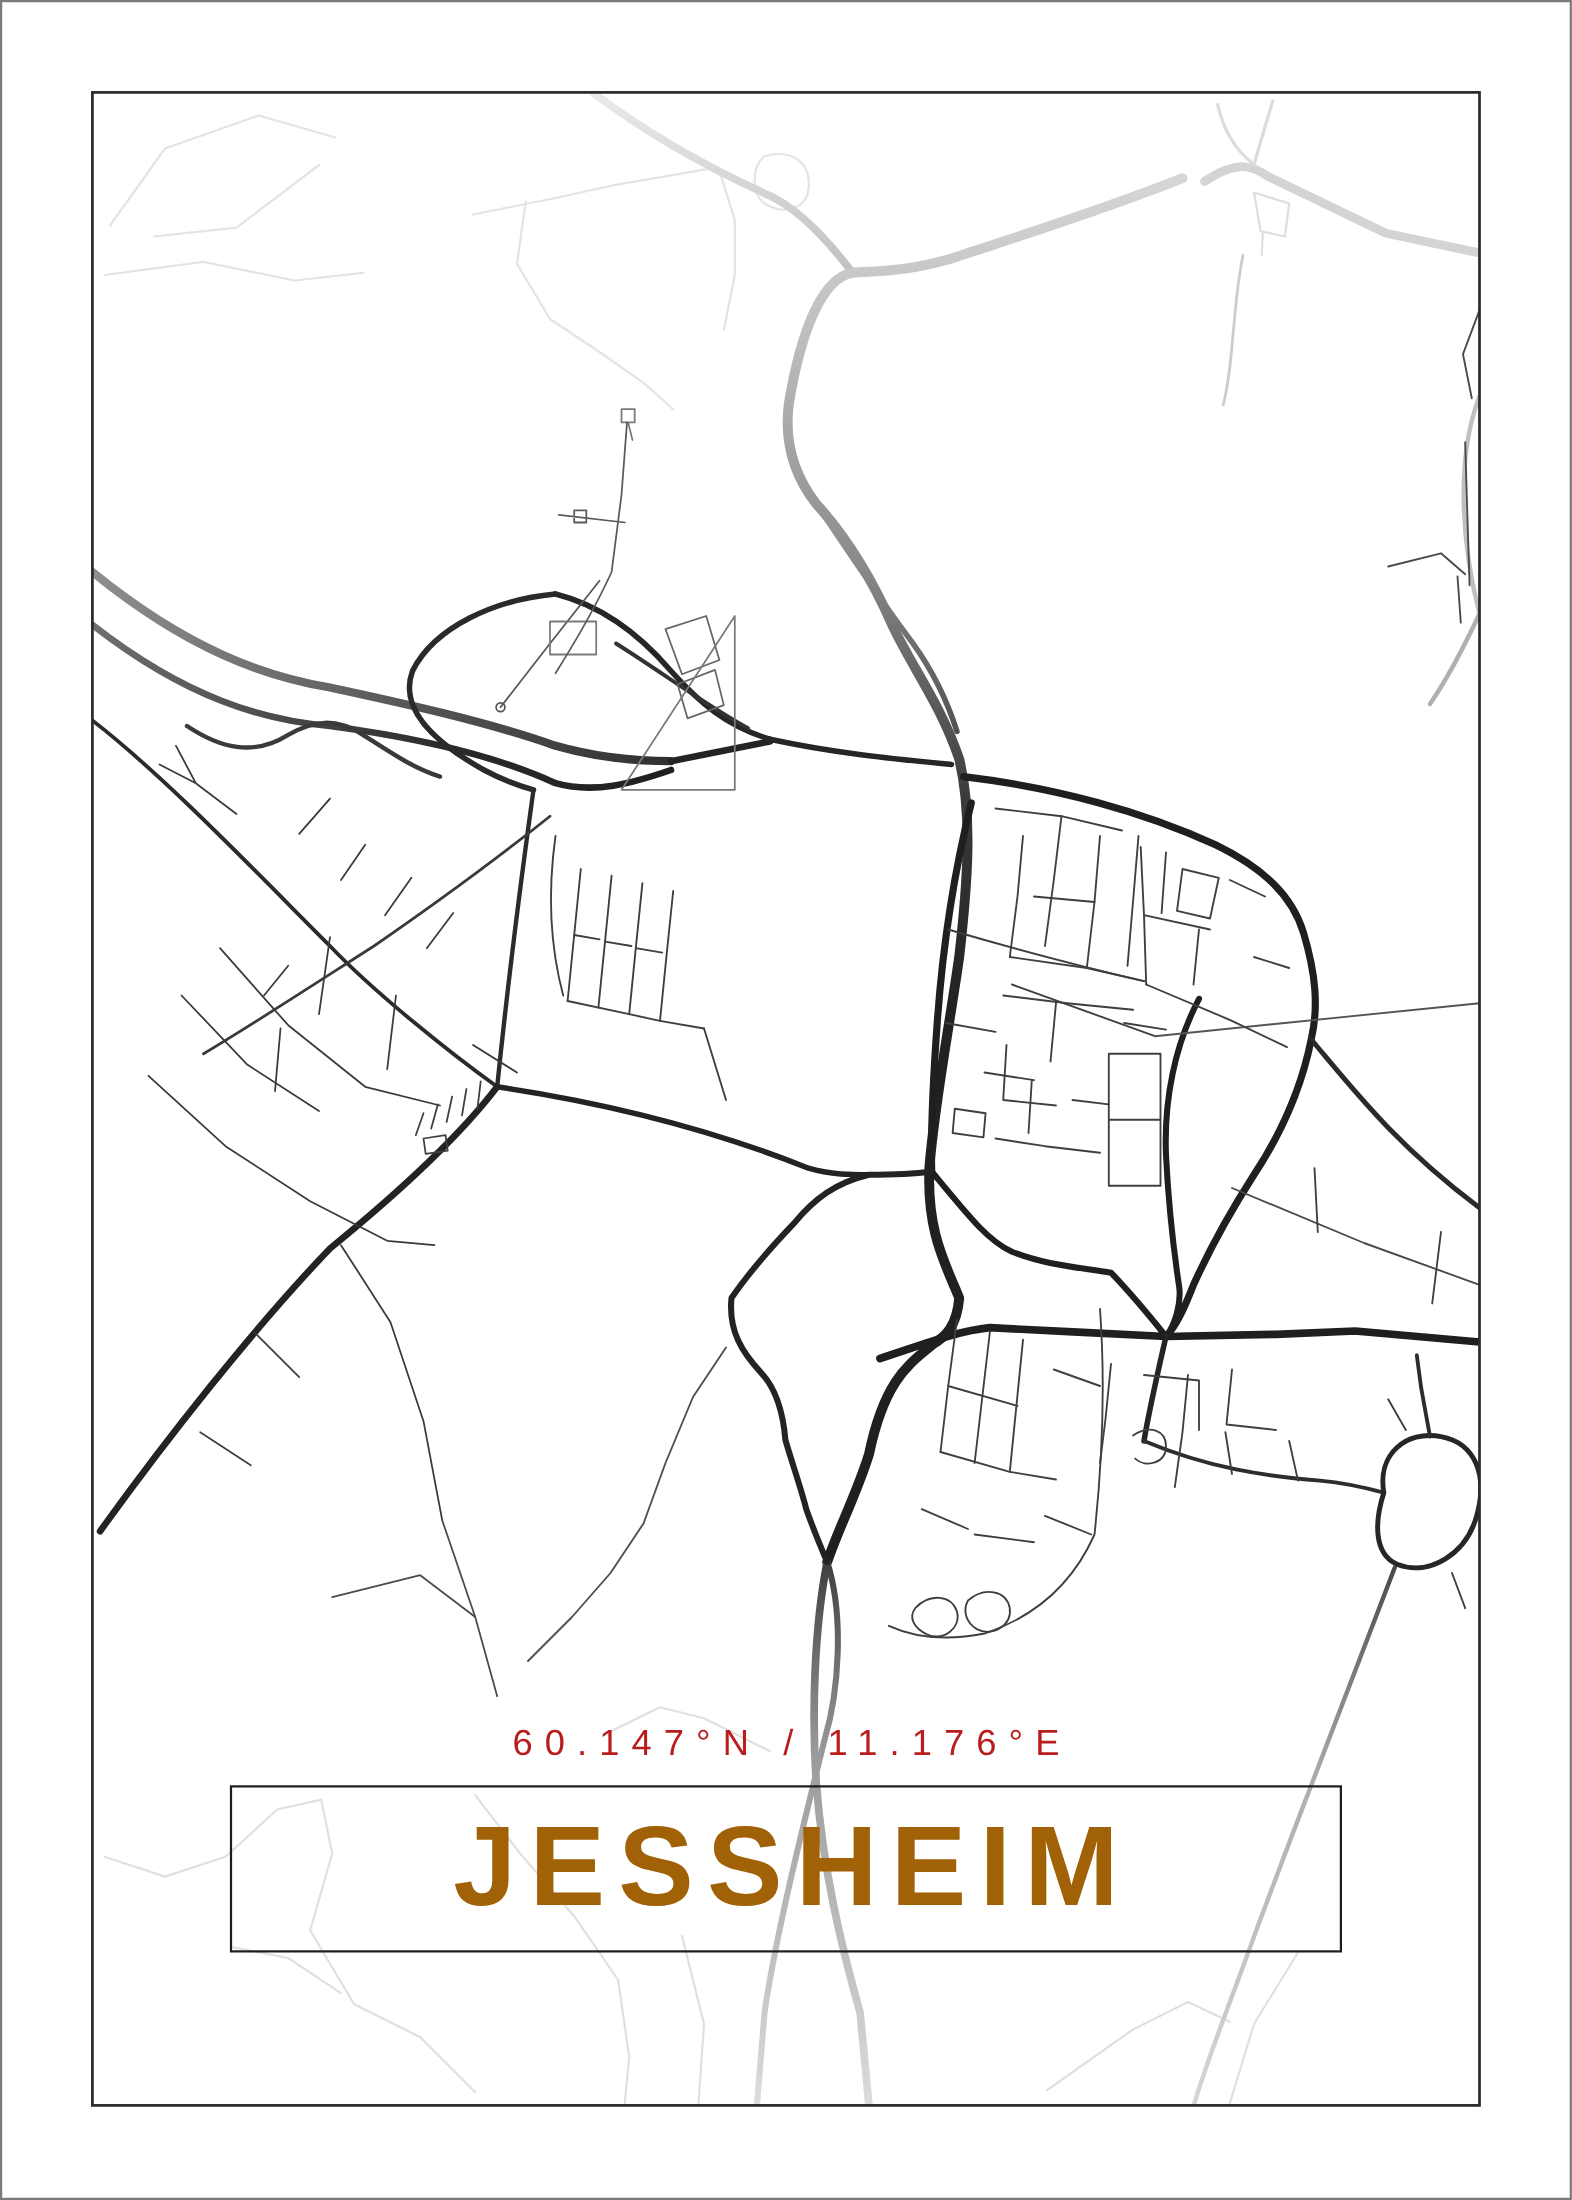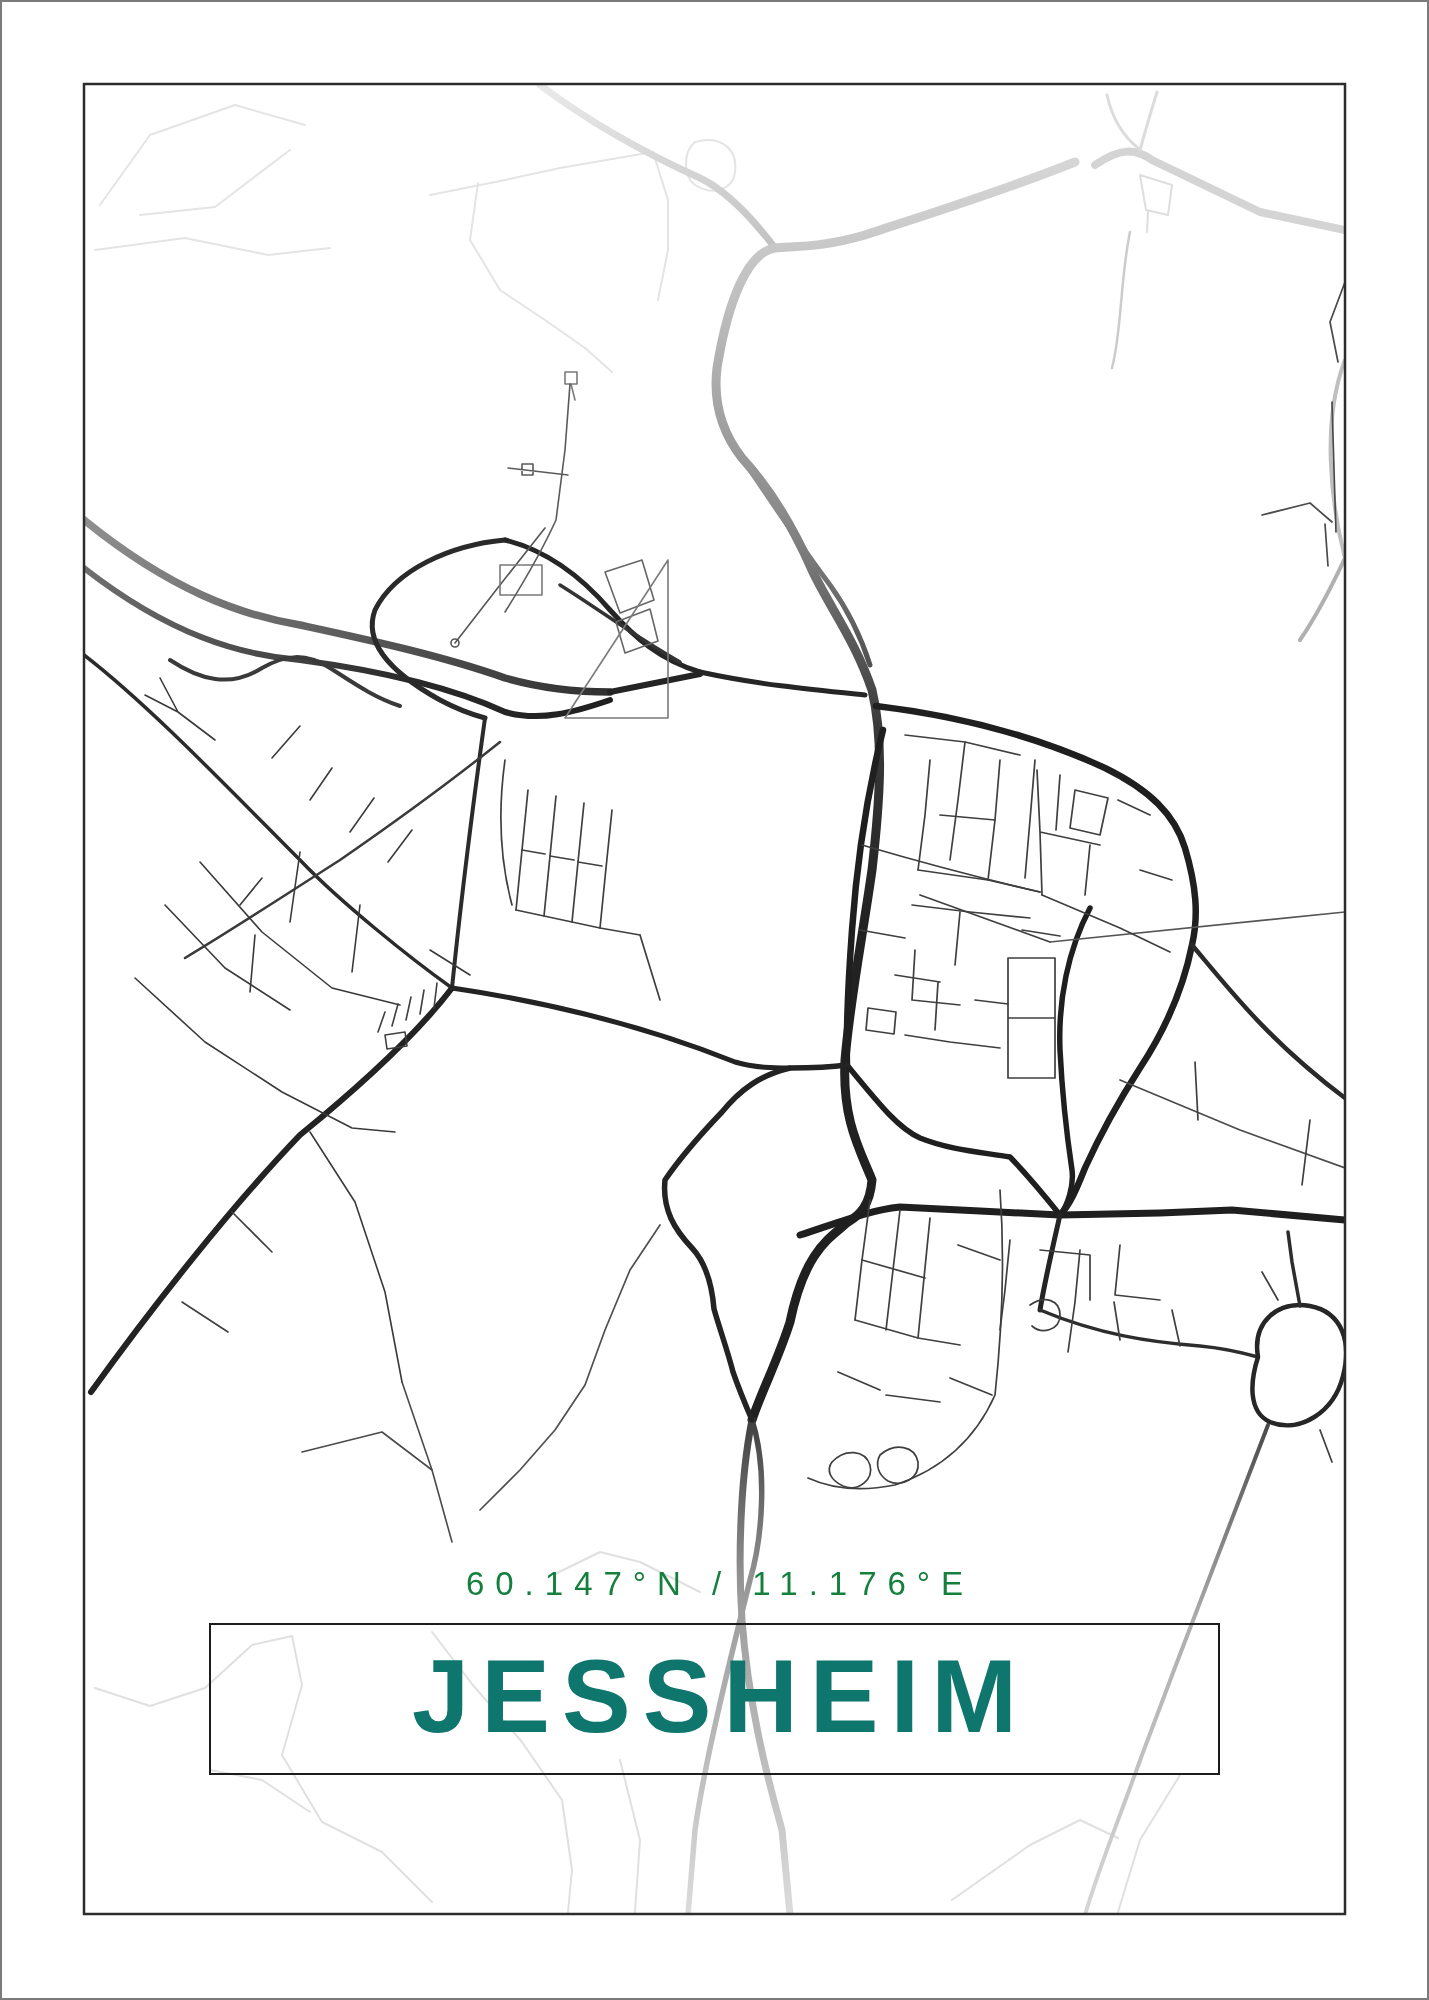--- a/index.html
+++ b/index.html
@@ -9,34 +9,34 @@
     background:#ffffff;
     box-shadow: inset 0 0 0 2px #7b7b7b;
     overflow:hidden;
     font-family:"Liberation Sans", sans-serif;
   }
   .map-svg{position:absolute;left:0;top:0;}
   .coords{
     position:absolute;
     left:84px;top:1558px;width:1261px;height:52px;
     display:flex;align-items:center;justify-content:center;
-    font-size:33px;font-weight:400;color:#15803d;
+    font-size:33px;font-weight:400;color:#b91c1c;
     letter-spacing:11px;text-indent:11px;
     white-space:nowrap;
   }
   .title-box{
     position:absolute;
     left:209px;top:1623px;width:1011px;height:152px;
     border:2.5px solid #1c1c1c;
     background:transparent;
     display:flex;align-items:center;justify-content:center;
     box-sizing:border-box;
   }
   .title-text{
-    font-size:103px;font-weight:700;color:#0f766e;
+    font-size:103px;font-weight:700;color:#a16207;
     letter-spacing:12px;text-indent:12px;
     white-space:nowrap;
     transform:translateY(-2px);
   }
 </style>
 </head>
 <body>
 
 <div class="poster">
 

